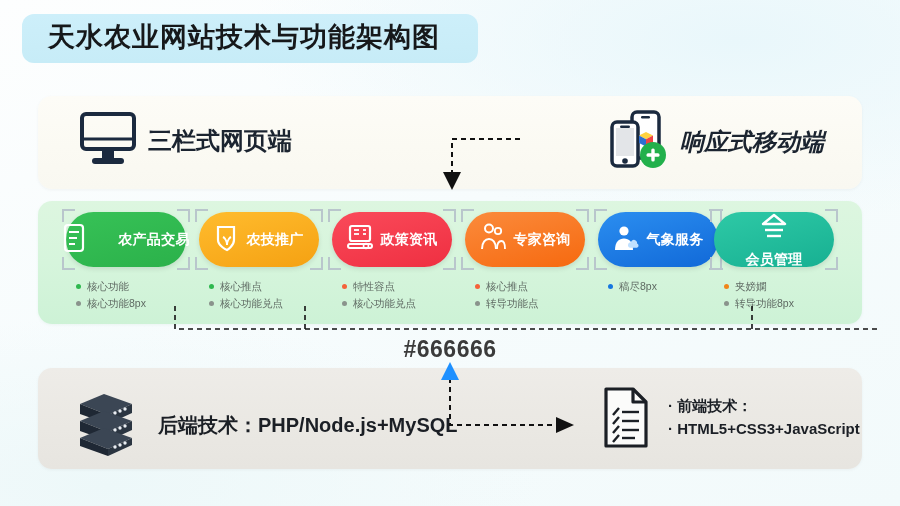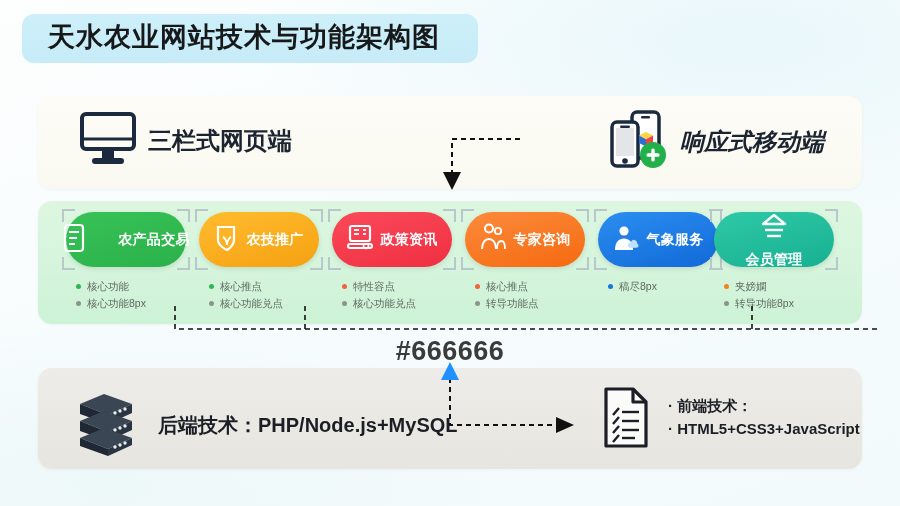--- a/index.html
+++ b/index.html
@@ -73,21 +73,21 @@
   .feat{display:flex;align-items:center;gap:6px;height:17px;}
   .feat .dot{width:5px;height:5px;border-radius:50%;flex:0 0 auto;}
   .feat .ftxt{
     font-size:10.5px;color:#5f6a63;white-space:nowrap;
     filter:blur(.35px);
   }
 
   
   #hex-label{
     position:absolute;left:0;right:0;top:336px;text-align:center;
-    font-size:27px;font-weight:bold;color:#3b3b3b;letter-spacing:.5px;
+    font-size:23px;font-weight:bold;color:#3b3b3b;letter-spacing:.5px;
   }
 
   
   #tech-backend{position:absolute;left:70px;top:390px;display:flex;align-items:center;gap:18px;}
   #tech-backend .label{font-size:20px;font-weight:bold;color:#1b1f25;white-space:nowrap;}
   #tech-frontend{position:absolute;left:600px;top:386px;display:flex;align-items:flex-start;gap:16px;}
   #tech-frontend .bullets{padding-top:8px;}
   #tech-frontend .bl{font-size:15px;font-weight:bold;color:#1b1f25;white-space:nowrap;line-height:1.55;}
 
   

